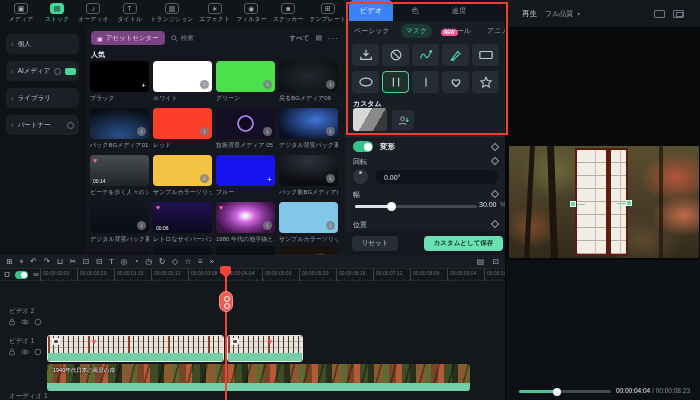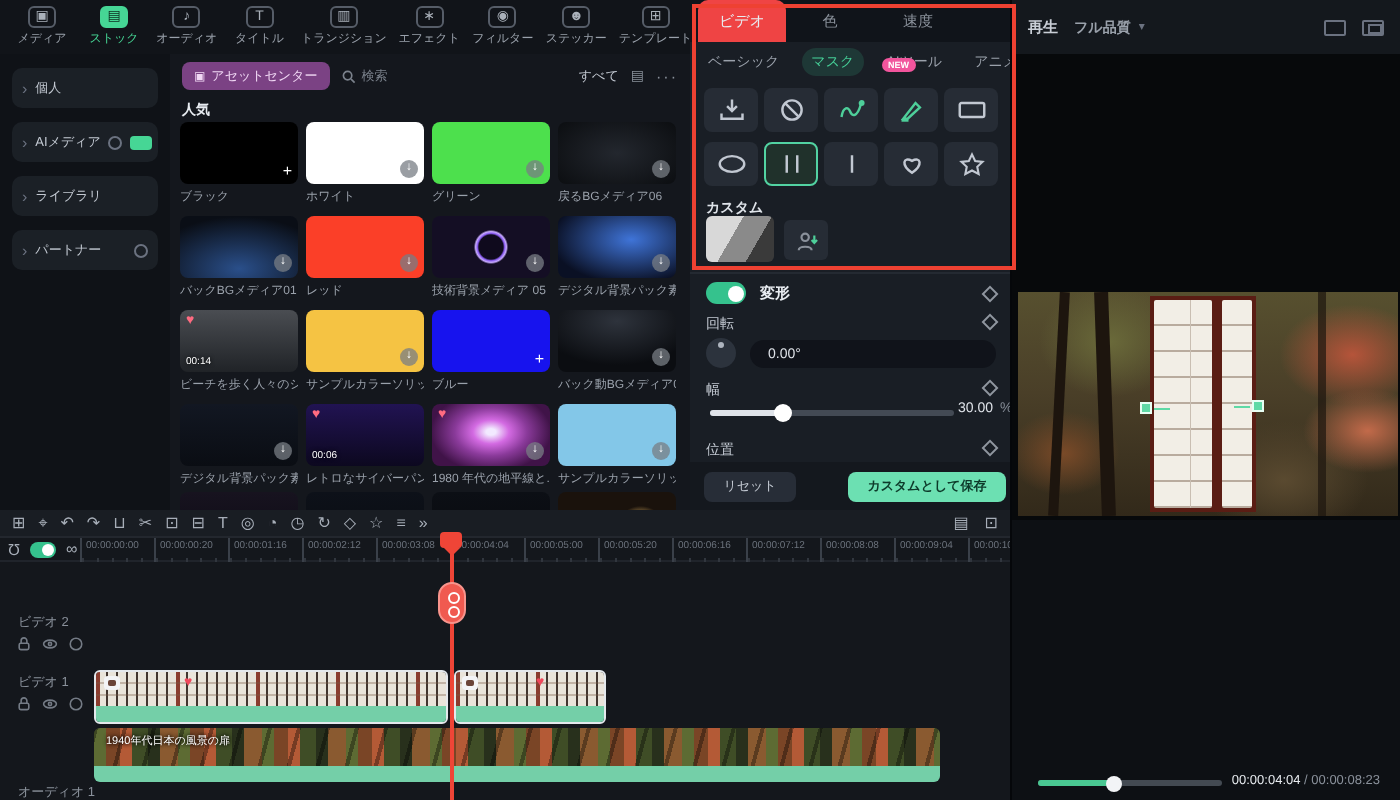--- a/index.html
+++ b/index.html
@@ -50,21 +50,21 @@
     background:rgba(120,125,132,.75); color:#fff; font-size:6px; line-height:9px; text-align:center; }
   .b-fav { position:absolute; left:3px; top:2px; color:#ff6b81; font-size:7px; line-height:7px; }
   .b-dur { position:absolute; left:3px; bottom:2px; color:#fff; font-size:5px; text-shadow:0 0 2px #000; }
   .row5 { position:absolute; left:5px; top:219px; display:grid; grid-template-columns:repeat(4,59px); column-gap:4px; }
   .row5 .m-thumb { height:31px; }
   
   .props { position:absolute; left:345px; top:0; width:165px; height:255px; background:#191e25; }
   .tabs { position:absolute; left:0; top:0; right:0; height:21px; background:#10141a; display:flex; padding-left:4px; }
   .tab { min-width:44px; padding:0 10px; height:21px; display:flex; align-items:center; justify-content:center;
     font-size:7.5px; color:#8a919b; cursor:pointer; border-radius:5px 5px 0 0; }
-  .tab.active { background:#ef4444; color:#e8ecf1; }
+  .tab.active { background:#3b82f6; color:#e8ecf1; }
   .subtabs { position:absolute; left:4px; top:24px; display:flex; gap:6px; align-items:center; width:158px; overflow:hidden; }
   .subtab { font-size:7px; color:#9aa1ab; padding:2px 5px; border-radius:8px; cursor:pointer; white-space:nowrap; }
   .subtab.active { color:#45cd96; background:rgba(62,190,140,.16); }
   .new-badge { position:absolute; left:96px; top:29px; z-index:6; background:#f2559d; color:#fff;
     font-size:4.5px; font-weight:bold; padding:1px 3px; border-radius:5px; }
   .shape-grid { position:absolute; left:7px; top:44px; display:grid; grid-template-columns:repeat(5,27px);
     column-gap:3px; row-gap:5px; }
   .shape { width:27px; height:22px; background:#262c35; border:1.5px solid transparent; border-radius:4px;
     display:flex; align-items:center; justify-content:center; color:#c2c8d2; cursor:pointer; }
   .shape svg { display:block; }
@@ -93,21 +93,21 @@
   .slider-unit { position:absolute; left:155px; top:201px; font-size:7px; color:#848b95; }
   .p-footer { position:absolute; left:0; right:0; top:231px; bottom:0; background:#14181e; }
   .reset-btn { position:absolute; left:7px; top:5px; width:46px; height:15px; background:#272d37; border-radius:4px;
     color:#c3c9d2; font-size:6.5px; display:flex; align-items:center; justify-content:center; cursor:pointer; }
   .save-btn { position:absolute; right:7px; top:5px; width:79px; height:15px; background:#6ce0b2; border-radius:4px;
     color:#0d3a2a; font-weight:bold; font-size:6.5px; display:flex; align-items:center; justify-content:center; cursor:pointer; }
   .red-annotation { position:absolute; left:346px; top:2px; width:162px; height:133px;
     border:2px solid #ee4132; z-index:60; pointer-events:none; }
   
   .preview { position:absolute; left:505px; top:0; width:195px; height:400px; background:#0d1014; border-left:1px solid #05070a; }
-  .pv-head { position:absolute; left:0; top:0; right:0; height:27px; background:#14181d; display:flex; align-items:center; padding:0 8px; gap:8px;font-weight:bold; }
+  .pv-head { position:absolute; left:0; top:0; right:0; height:27px; background:#14181d; display:flex; align-items:center; padding:0 16px; gap:8px; }
   .pv-play { font-size:7.5px; color:#c9ced6; }
   .pv-quality { display:flex; align-items:center; gap:4px; font-size:7px; color:#9aa1ab; cursor:pointer; }
   .pv-chev { font-size:6px; color:#6b7280; }
   .pv-spacer { flex:1; }
   .pv-mini { width:11px; height:8px; border:1px solid #6b7280; border-radius:1px; cursor:pointer; }
   .pv-full { width:11px; height:8px; border:1px solid #6b7280; border-radius:1px; position:relative; cursor:pointer; }
   .pv-full::after { content:""; position:absolute; left:2px; top:1.5px; width:5px; height:3px; border:1px solid #6b7280; }
   .pv-stage { position:absolute; left:0; top:27px; right:0; height:233px; background:#07090b; }
   .pv-video { position:absolute; left:3px; top:119px; width:190px; height:112px; overflow:hidden;
     background:

